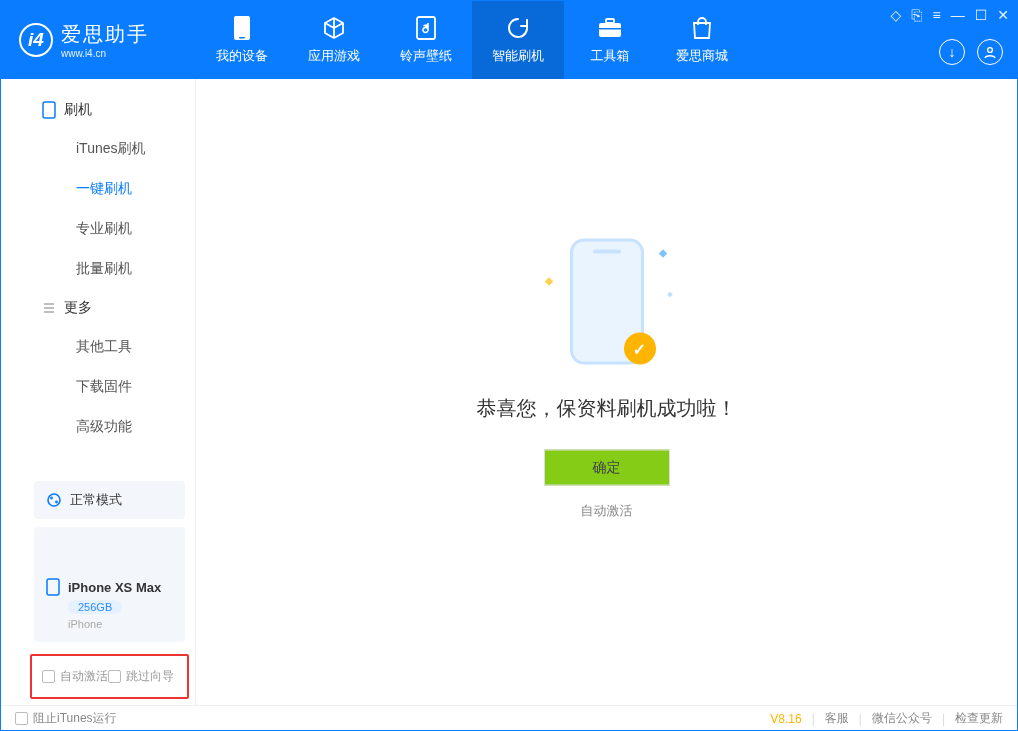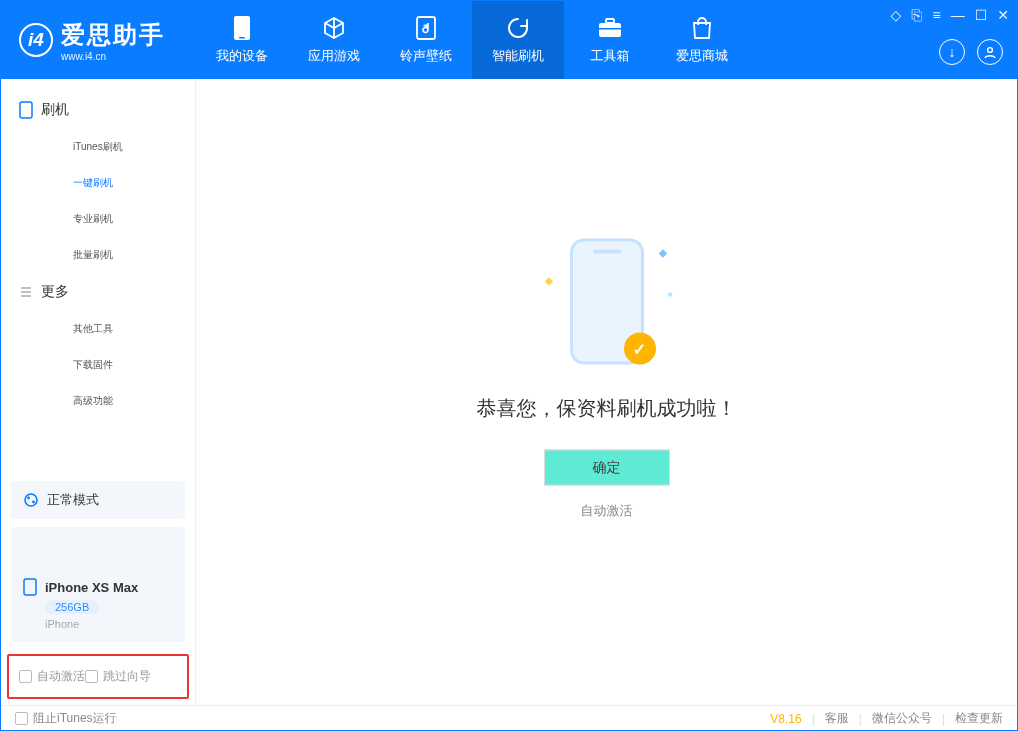--- a/index.html
+++ b/index.html
@@ -2,38 +2,38 @@
 <html><head>
 <meta charset="utf-8">
 <style>
 * { margin: 0; padding: 0; box-sizing: border-box; font-family: "Microsoft YaHei", Arial, sans-serif; }
 body { background: #fff; width: 1018px; height: 731px; overflow: hidden; border: 1px solid #0a7cff; }
 
 .header { background: #0a7cff; height: 78px; display: flex; align-items: center; color: #fff; position: relative; }
 .logo-area { display: flex; align-items: center; padding: 0 18px; width: 195px; }
 .logo-icon { width: 34px; height: 34px; border: 2px solid #fff; border-radius: 50%; display: flex; align-items: center; justify-content: center; font-size: 19px; font-weight: bold; font-style: italic; margin-right: 8px; }
 .logo-text { display: flex; flex-direction: column; }
-.logo-title { font-size: 24px; font-weight: bold; letter-spacing: 2px; }
+.logo-title { font-size: 20px; font-weight: normal; letter-spacing: 2px; }
 .logo-sub { font-size: 10px; opacity: .9; }
 
 .nav-tabs { display: flex; height: 78px; }
 .nav-tab { width: 92px; display: flex; flex-direction: column; align-items: center; justify-content: center; cursor: pointer; font-size: 13px; gap: 6px; }
 .nav-tab.active { background: rgba(0,0,0,.15); }
 .nav-icon { width: 26px; height: 26px; display: flex; align-items: center; justify-content: center; }
 
 .win-controls { position: absolute; right: 8px; top: 6px; display: flex; gap: 10px; font-size: 14px; }
 .win-btn { cursor: pointer; opacity: .9; }
 .header-right { position: absolute; right: 14px; bottom: 14px; display: flex; gap: 12px; }
 .circle-btn { width: 26px; height: 26px; border: 1.5px solid #fff; border-radius: 50%; display: flex; align-items: center; justify-content: center; cursor: pointer; font-size: 14px; }
 
 .body-area { display: flex; height: 626px; }
-.sidebar { width: 195px; border-right: 1px solid #eee; display: flex; flex-direction: column; }
+.sidebar { width: 195px; border-right: 1px solid #eee; display: flex; flex-direction: column; padding-left: 23px; }
 .side-scroll { flex: 1; padding-top: 12px; }
 .side-group { display: flex; align-items: center; padding: 10px 18px; color: #333; font-size: 14px; gap: 8px; }
-.side-item { padding: 11px 18px 11px 52px; font-size: 10px; color: #555; cursor: pointer; margin-left: 20px; }
+.side-item { padding: 11px 18px 11px 52px; font-size: 14px; color: #555; cursor: pointer; }
 .side-item.active { color: #0a7cff; }
 
 .device-panel { margin: 0 10px; }
 .dev-row { background: #f3f6fb; border-radius: 4px; padding: 10px 12px; margin-bottom: 8px; display: flex; align-items: center; gap: 8px; font-size: 13px; color: #333; }
 .dev-row.dev-info { flex-direction: column; align-items: flex-start; gap: 4px; padding-bottom: 12px; }
 .dev-name-line { display: flex; align-items: center; gap: 8px; margin-top: 41px; }
 .storage-badge { background: #e6f1ff; color: #2a8cff; border-radius: 10px; padding: 1px 10px; font-size: 11px; margin-left: 22px; }
 .dev-type { color: #aaa; font-size: 11px; margin-left: 22px; }
 
 .hl-box { border: 2px solid #e33; border-radius: 2px; margin: 4px 6px 6px; padding: 12px 10px; display: flex; }
@@ -44,21 +44,21 @@
 .success-wrap { position: absolute; left: 50%; top: 48%; transform: translate(-50%,-50%); display: flex; flex-direction: column; align-items: center; }
 .phone-ill { width: 90px; height: 130px; position: relative; margin-bottom: 26px; }
 .phone-body { width: 74px; height: 126px; border: 3px solid #c7e2ff; border-radius: 14px; background: #eaf4ff; position: absolute; left: 8px; }
 .phone-notch { width: 28px; height: 4px; background: #c7e2ff; border-radius: 2px; position: absolute; top: 8px; left: 50%; transform: translateX(-50%); }
 .phone-check { width: 32px; height: 32px; background: #ffb400; border-radius: 50%; position: absolute; right: -4px; bottom: 4px; display: flex; align-items: center; justify-content: center; color: #fff; font-size: 16px; font-weight: bold; }
 .spark { position: absolute; width: 6px; height: 6px; background: #ffd24d; transform: rotate(45deg); }
 .spark.s1 { left: -16px; top: 40px; }
 .spark.s2 { right: -14px; top: 12px; background: #7ec3ff; }
 .spark.s3 { right: -20px; top: 54px; background: #b8e3ff; width: 4px; height: 4px; }
 .success-msg { font-size: 20px; color: #333; margin-bottom: 28px; }
-.ok-btn { border: 1px solid #ddd; background: #5eead4; padding: 8px 48px; font-size: 14px; color: #444; cursor: pointer; margin-bottom: 16px; }
+.ok-btn { border: 1px solid #ddd; background: #84cc16; padding: 8px 48px; font-size: 14px; color: #444; cursor: pointer; margin-bottom: 16px; }
 .log-link { font-size: 13px; color: #888; cursor: pointer; }
 
 .footer { height: 26px; border-top: 1px solid #eee; display: flex; padding: 0 14px; font-size: 12px; color: #888; }
 .footer .chk-item { color: #888; }
 .footer-right { margin-left: auto; display: flex; align-items: center; gap: 10px; }
 .f-link { color: #888; cursor: pointer; }
 .f-sep { color: #ddd; }
 .ver { color: #ffb400; }
 
 svg { display: block; }

